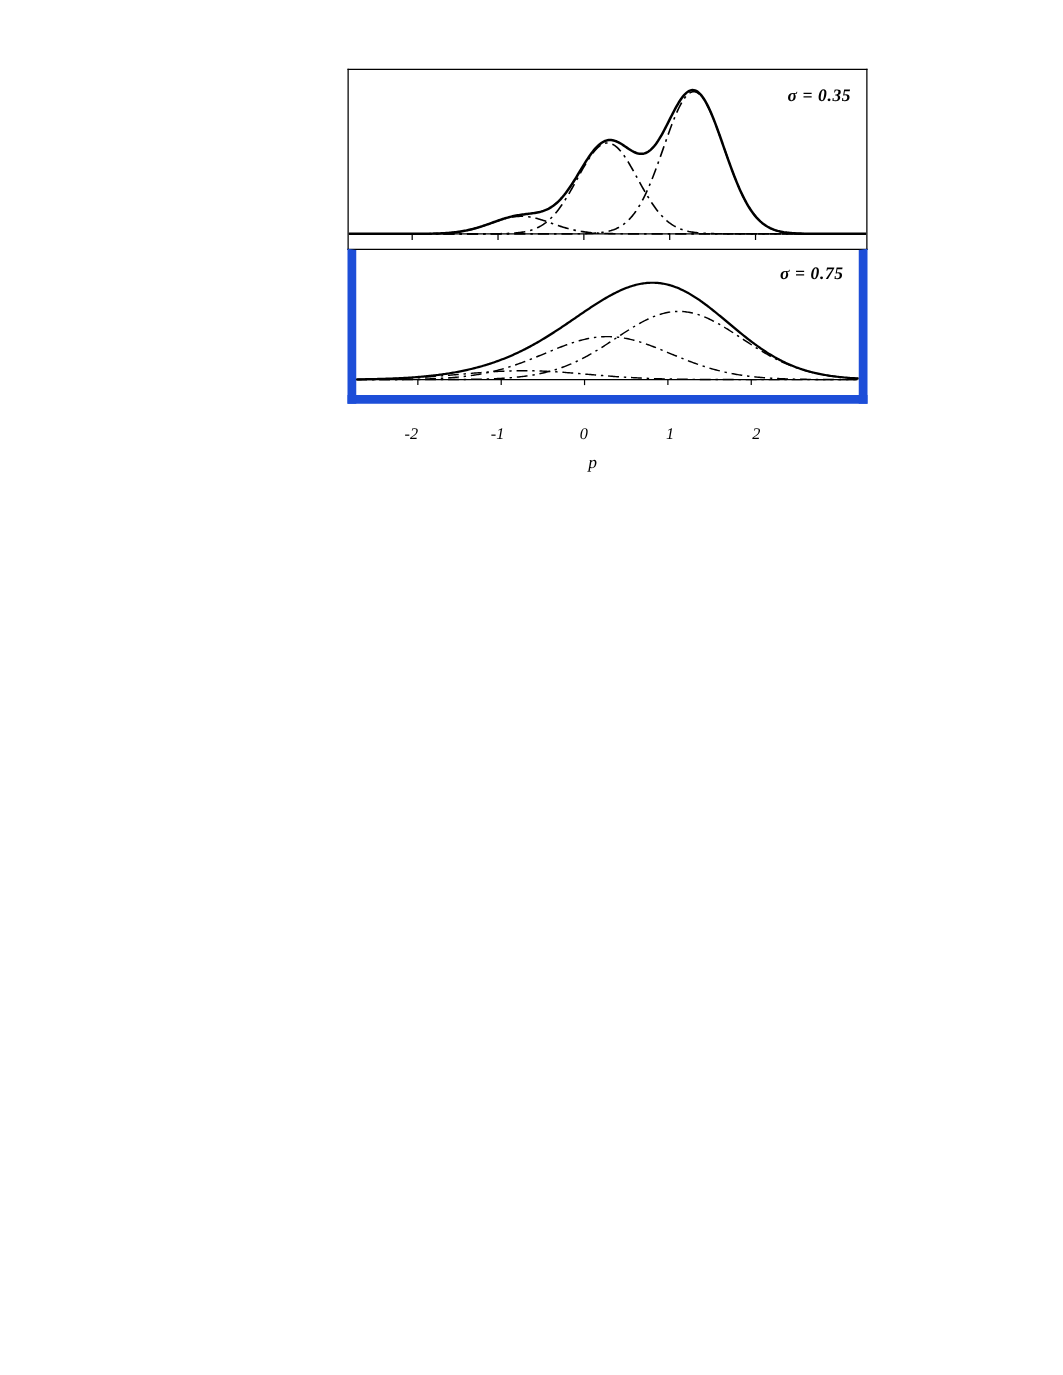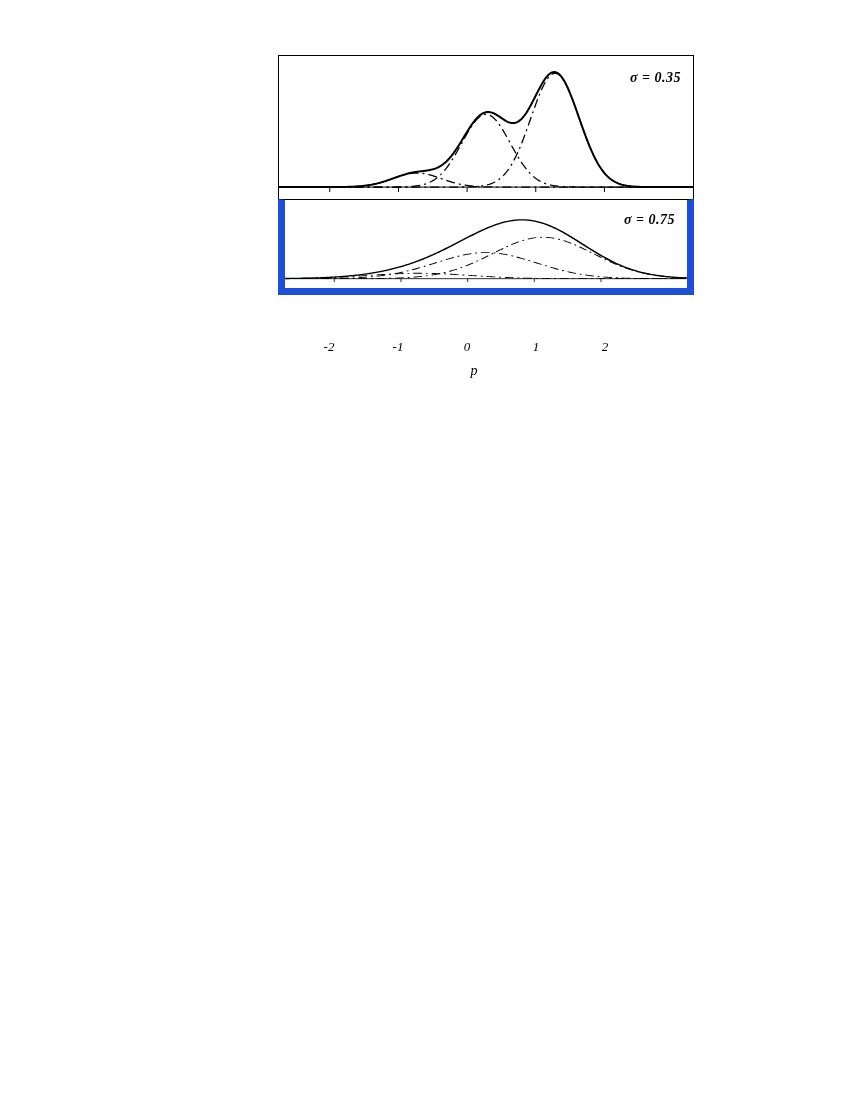--- a/index.html
+++ b/index.html
@@ -30,21 +30,21 @@
   }
   #panel-top {
     top: 0;
     height: 145px;
     border: 1px solid #000000;
     border-bottom: none;
     box-sizing: border-box;
   }
   #panel-bottom {
     top: 144px;
-    height: 96px;
+    height: 124px;
     border: 7px solid #1d4ed8;
     border-top: 1px solid #000000;
     box-sizing: border-box;
     text-align: right;
   }
   .plot-svg {
     position: absolute;
     left: 0;
     top: 0;
     width: 100%;

